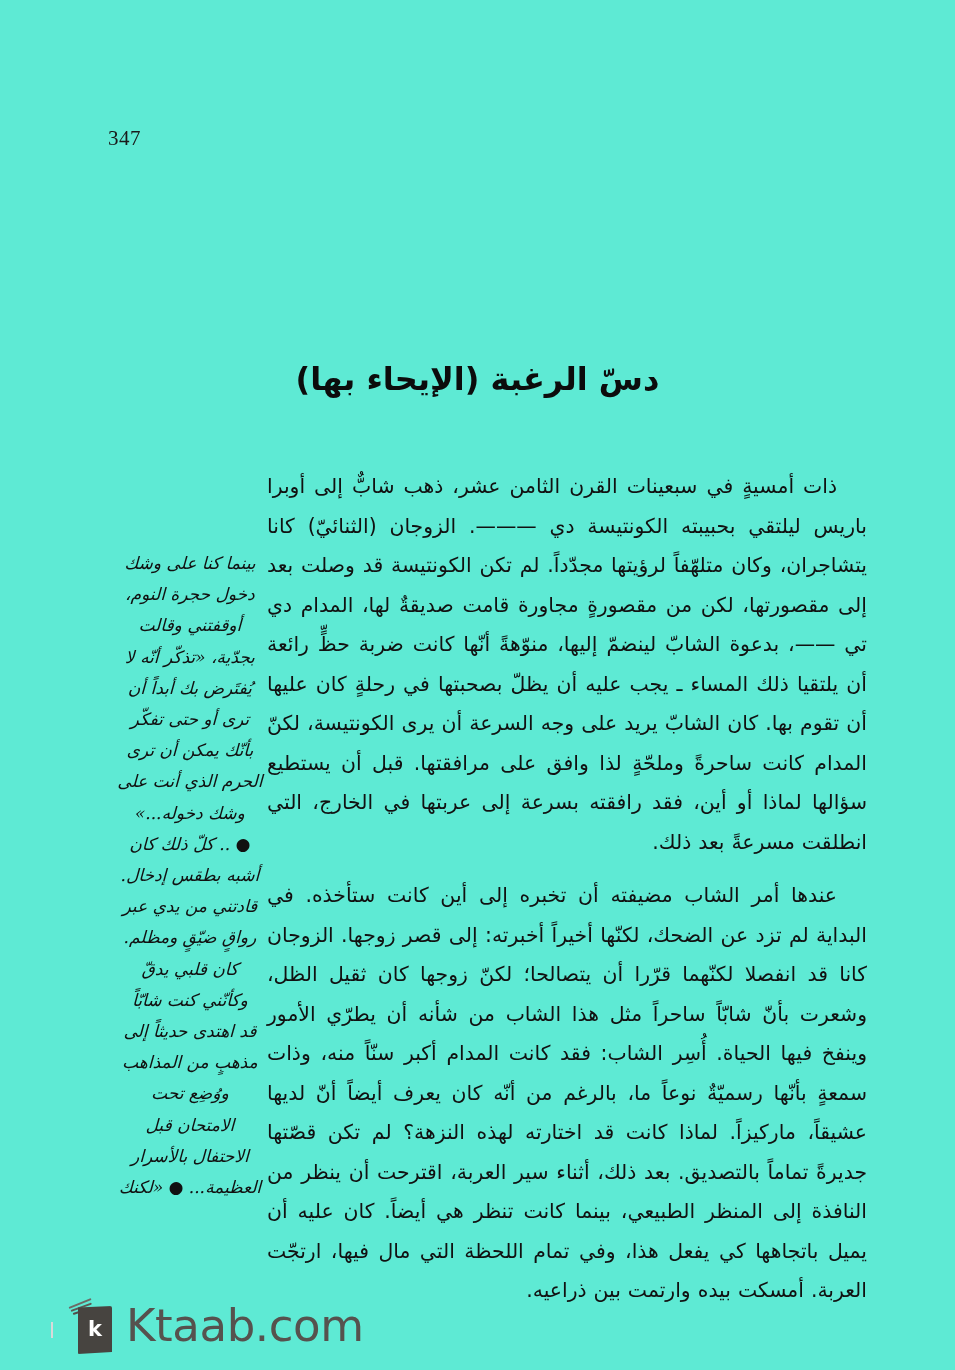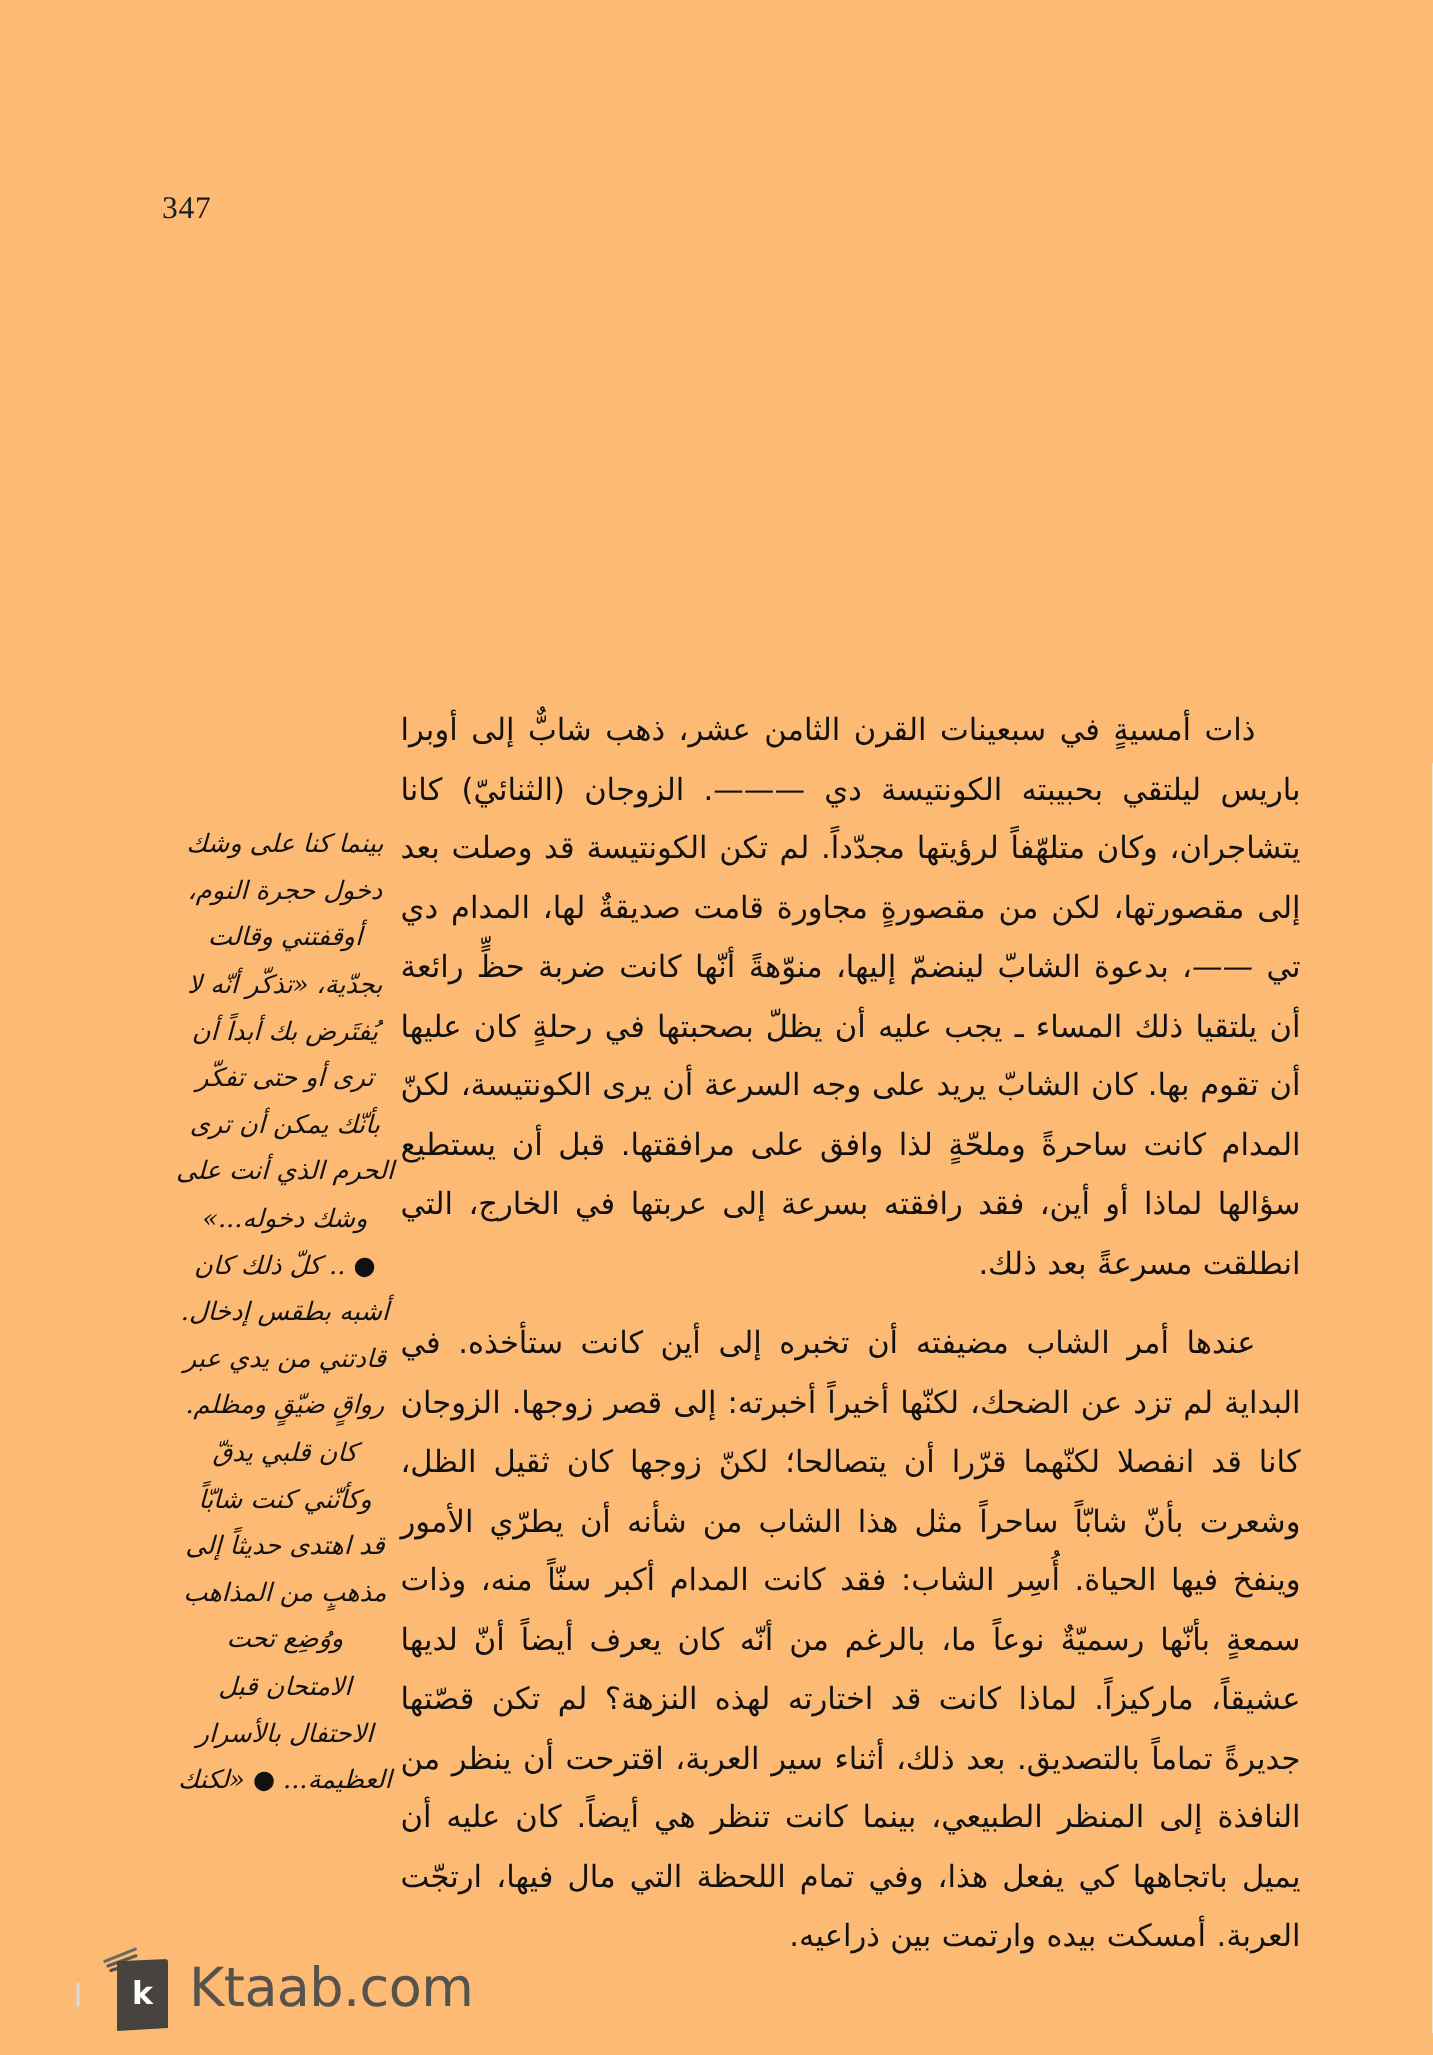--- a/index.html
+++ b/index.html
@@ -14,21 +14,21 @@
     position: relative;
     overflow: hidden;
     font-family: "DejaVu Sans", sans-serif;
     color: #101010;
     -webkit-font-smoothing: antialiased;
   }
 
   .page {
     position: absolute;
     inset: 0;
-    background: #fdba74;
+    background: #5eead4;
   }
 
   
   .folio {
     position: absolute;
     left: 108px;
     top: 126px;
     font-family: "Liberation Serif", "DejaVu Serif", serif;
     font-size: 21px;
     letter-spacing: 0.5px;
@@ -141,21 +141,21 @@
     height: 2.4px;
     background: #6d6a66;
     border-radius: 2px;
     transform-origin: left center;
   }
   .wm-book .pages i:nth-child(1){ left:1px; top:11px; width:24px; transform: rotate(-22deg); }
   .wm-book .pages i:nth-child(2){ left:3px; top:14px; width:22px; transform: rotate(-20deg); background:#5c5955; }
   .wm-book .pages i:nth-child(3){ left:5px; top:17px; width:20px; transform: rotate(-18deg); background:#514e4a; }
   .wm-text {
     font-family: "DejaVu Sans", sans-serif;
-    font-size: 36px;
+    font-size: 45px;
     font-weight: 400;
     color: #56524e;
     letter-spacing: -0.4px;
   }
 
   .scan-speck {
     position: absolute;
     left: 51px;
     top: 1322px;
     width: 2px;
@@ -163,20 +163,21 @@
     background: #d9d9d9;
   }
 </style>
 </head>
 <body>
 
 <div class="page">
 
   <div class="folio">347</div>
 
+  <h1 class="chapter-title">دسّ الرغبة (الإيحاء بها)</h1>
 
   <div class="body-col">
     <p>ذات أمسيةٍ في سبعينات القرن الثامن عشر، ذهب شابٌّ إلى أوبرا باريس ليلتقي بحبيبته الكونتيسة دي ———. الزوجان (الثنائيّ) كانا يتشاجران، وكان متلهّفاً لرؤيتها مجدّداً. لم تكن الكونتيسة قد وصلت بعد إلى مقصورتها، لكن من مقصورةٍ مجاورة قامت صديقةٌ لها، المدام دي تي ——، بدعوة الشابّ لينضمّ إليها، منوّهةً أنّها كانت ضربة حظٍّ رائعة أن يلتقيا ذلك المساء ـ يجب عليه أن يظلّ بصحبتها في رحلةٍ كان عليها أن تقوم بها. كان الشابّ يريد على وجه السرعة أن يرى الكونتيسة، لكنّ المدام كانت ساحرةً وملحّةٍ لذا وافق على مرافقتها. قبل أن يستطيع سؤالها لماذا أو أين، فقد رافقته بسرعة إلى عربتها في الخارج، التي انطلقت مسرعةً بعد ذلك.</p>
     <p>عندها أمر الشاب مضيفته أن تخبره إلى أين كانت ستأخذه. في البداية لم تزد عن الضحك، لكنّها أخيراً أخبرته: إلى قصر زوجها. الزوجان كانا قد انفصلا لكنّهما قرّرا أن يتصالحا؛ لكنّ زوجها كان ثقيل الظل، وشعرت بأنّ شابّاً ساحراً مثل هذا الشاب من شأنه أن يطرّي الأمور وينفخ فيها الحياة. أُسِر الشاب: فقد كانت المدام أكبر سنّاً منه، وذات سمعةٍ بأنّها رسميّةٌ نوعاً ما، بالرغم من أنّه كان يعرف أيضاً أنّ لديها عشيقاً، ماركيزاً. لماذا كانت قد اختارته لهذه النزهة؟ لم تكن قصّتها جديرةً تماماً بالتصديق. بعد ذلك، أثناء سير العربة، اقترحت أن ينظر من النافذة إلى المنظر الطبيعي، بينما كانت تنظر هي أيضاً. كان عليه أن يميل باتجاهها كي يفعل هذا، وفي تمام اللحظة التي مال فيها، ارتجّت العربة. أمسكت بيده وارتمت بين ذراعيه.</p>
   </div>
 
   <div class="margin-note">
     <span class="mn-line">بينما كنا على وشك</span>
     <span class="mn-line">دخول حجرة النوم،</span>
     <span class="mn-line">أوقفتني وقالت</span>

